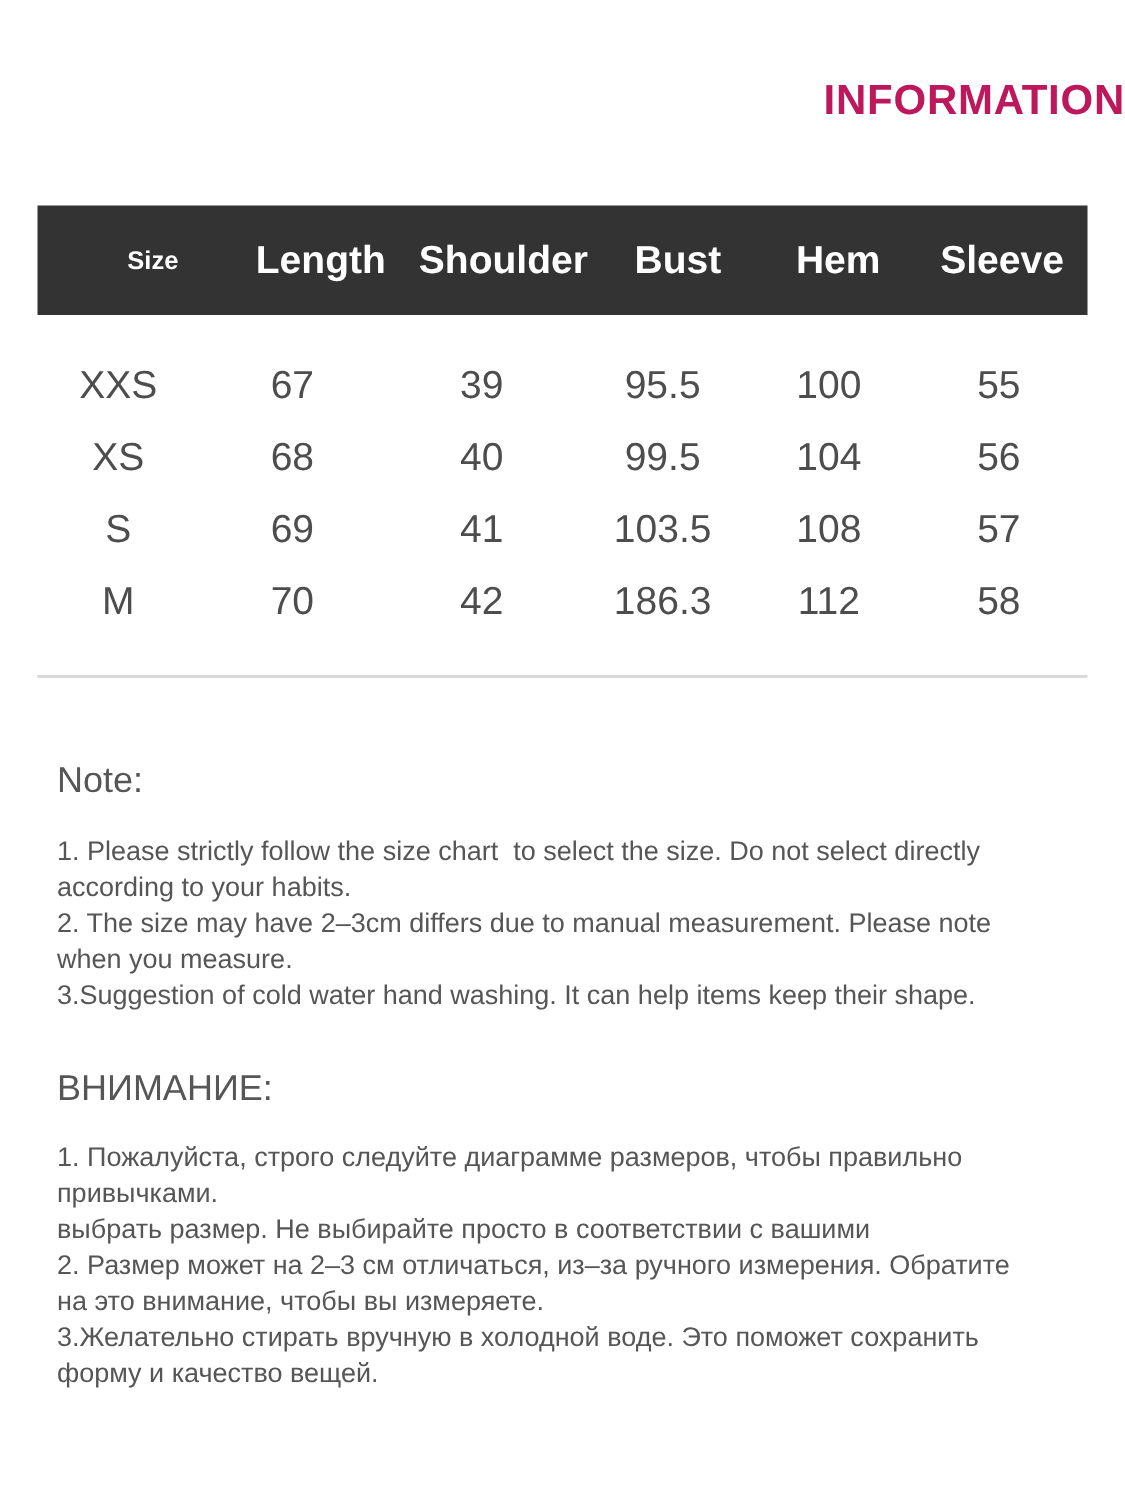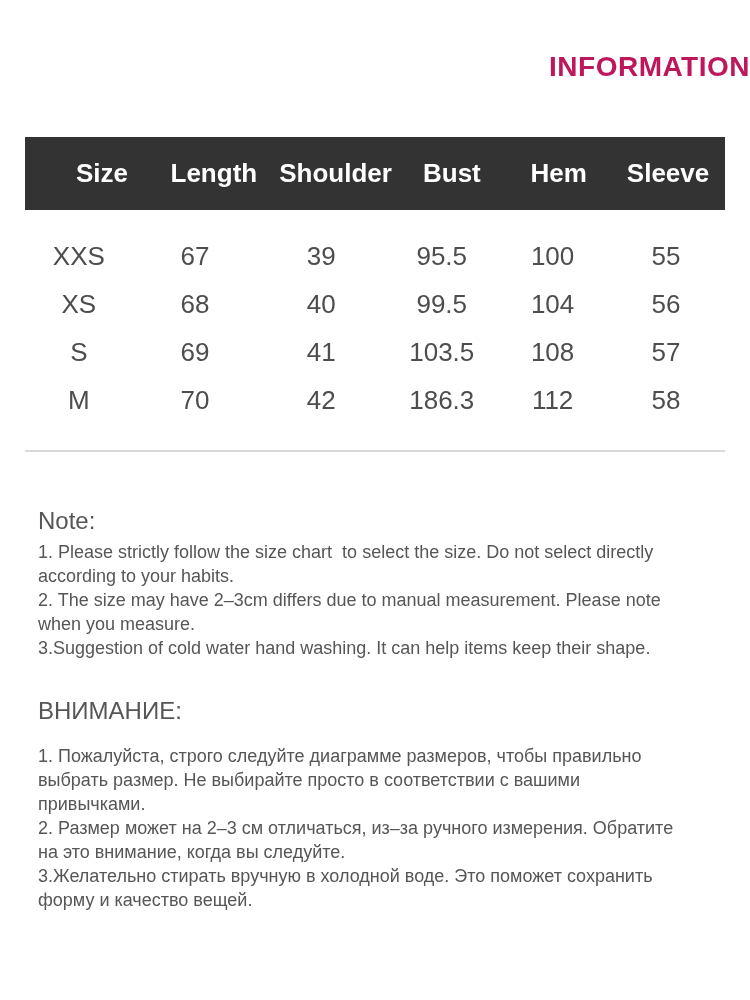--- a/index.html
+++ b/index.html
@@ -29,21 +29,21 @@
     align-items: center;
     background: #333333;
     height: 73px;
   }
   .th {
     color: #ffffff;
     font-weight: bold;
     font-size: 26px;
     text-align: center;
   }
-  .th.c0 { font-size: 26px; margin-left: 25px; }
+  .th.c0 { font-size: 17px; margin-left: 25px; }
 
   .c0 { width: 15.4%; }
   .c1 { width: 17.8%; }
   .c2 { width: 18.3%; }
   .c3 { width: 16.2%; }
   .c4 { width: 15.5%; }
   .c5 { width: 16.9%; }
 
   .tbody { padding-top: 22px; }
   .tr {
@@ -64,21 +64,21 @@
   }
 
   .note-section { margin: 56px 38px 0 38px; }
   .attention-section { margin: 38px 38px 0 38px; }
 
   .note-heading {
     font-size: 24px;
     line-height: 25px;
     color: #565656;
   }
-  .note-lines { margin-top: 7px; }
+  .note-lines { margin-top: 22px; }
   .attention-lines { margin-top: 21px; }
   .line {
     font-size: 18px;
     line-height: 24px;
     color: #565656;
     white-space: pre;
   }
 </style>
 </head>
 <body>
@@ -143,22 +143,22 @@
       <div class="line">2. The size may have 2–3cm differs due to manual measurement. Please note</div>
       <div class="line">when you measure.</div>
       <div class="line">3.Suggestion of cold water hand washing. It can help items keep their shape.</div>
     </div>
   </section>
 
   <section class="attention-section">
     <div class="note-heading">ВНИМАНИЕ:</div>
     <div class="attention-lines">
       <div class="line">1. Пожалуйста, строго следуйте диаграмме размеров, чтобы правильно</div>
+      <div class="line">привычками.</div>
       <div class="line">выбрать размер. Не выбирайте просто в соответствии с вашими</div>
-      <div class="line">привычками.</div>
       <div class="line">2. Размер может на 2–3 см отличаться, из–за ручного измерения. Обратите</div>
-      <div class="line">на это внимание, когда вы следуйте.</div>
+      <div class="line">на это внимание, чтобы вы измеряете.</div>
       <div class="line">3.Желательно стирать вручную в холодной воде. Это поможет сохранить</div>
       <div class="line">форму и качество вещей.</div>
     </div>
   </section>
 
 </div>
 
 </body></html>

